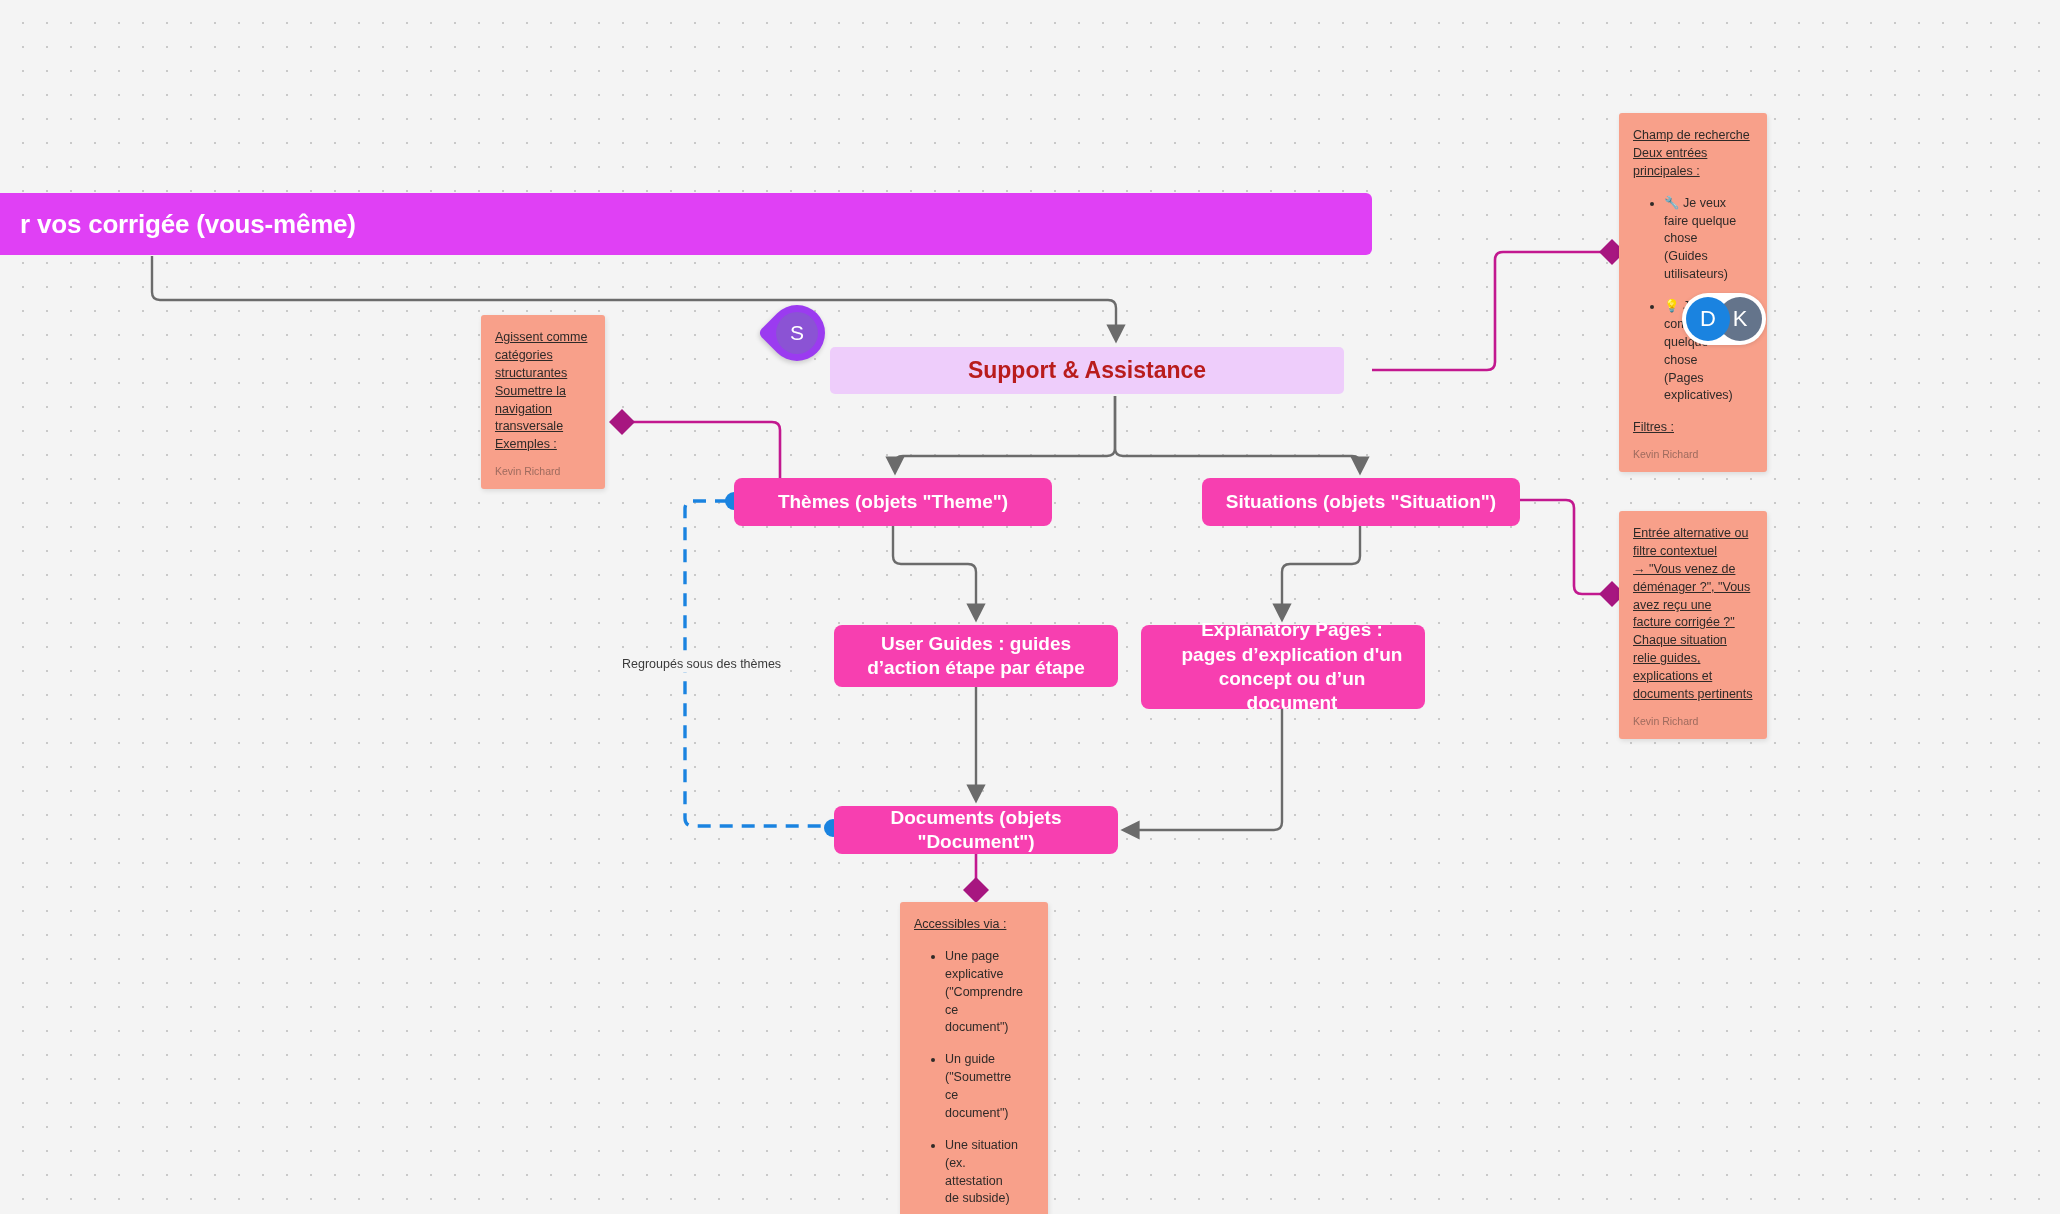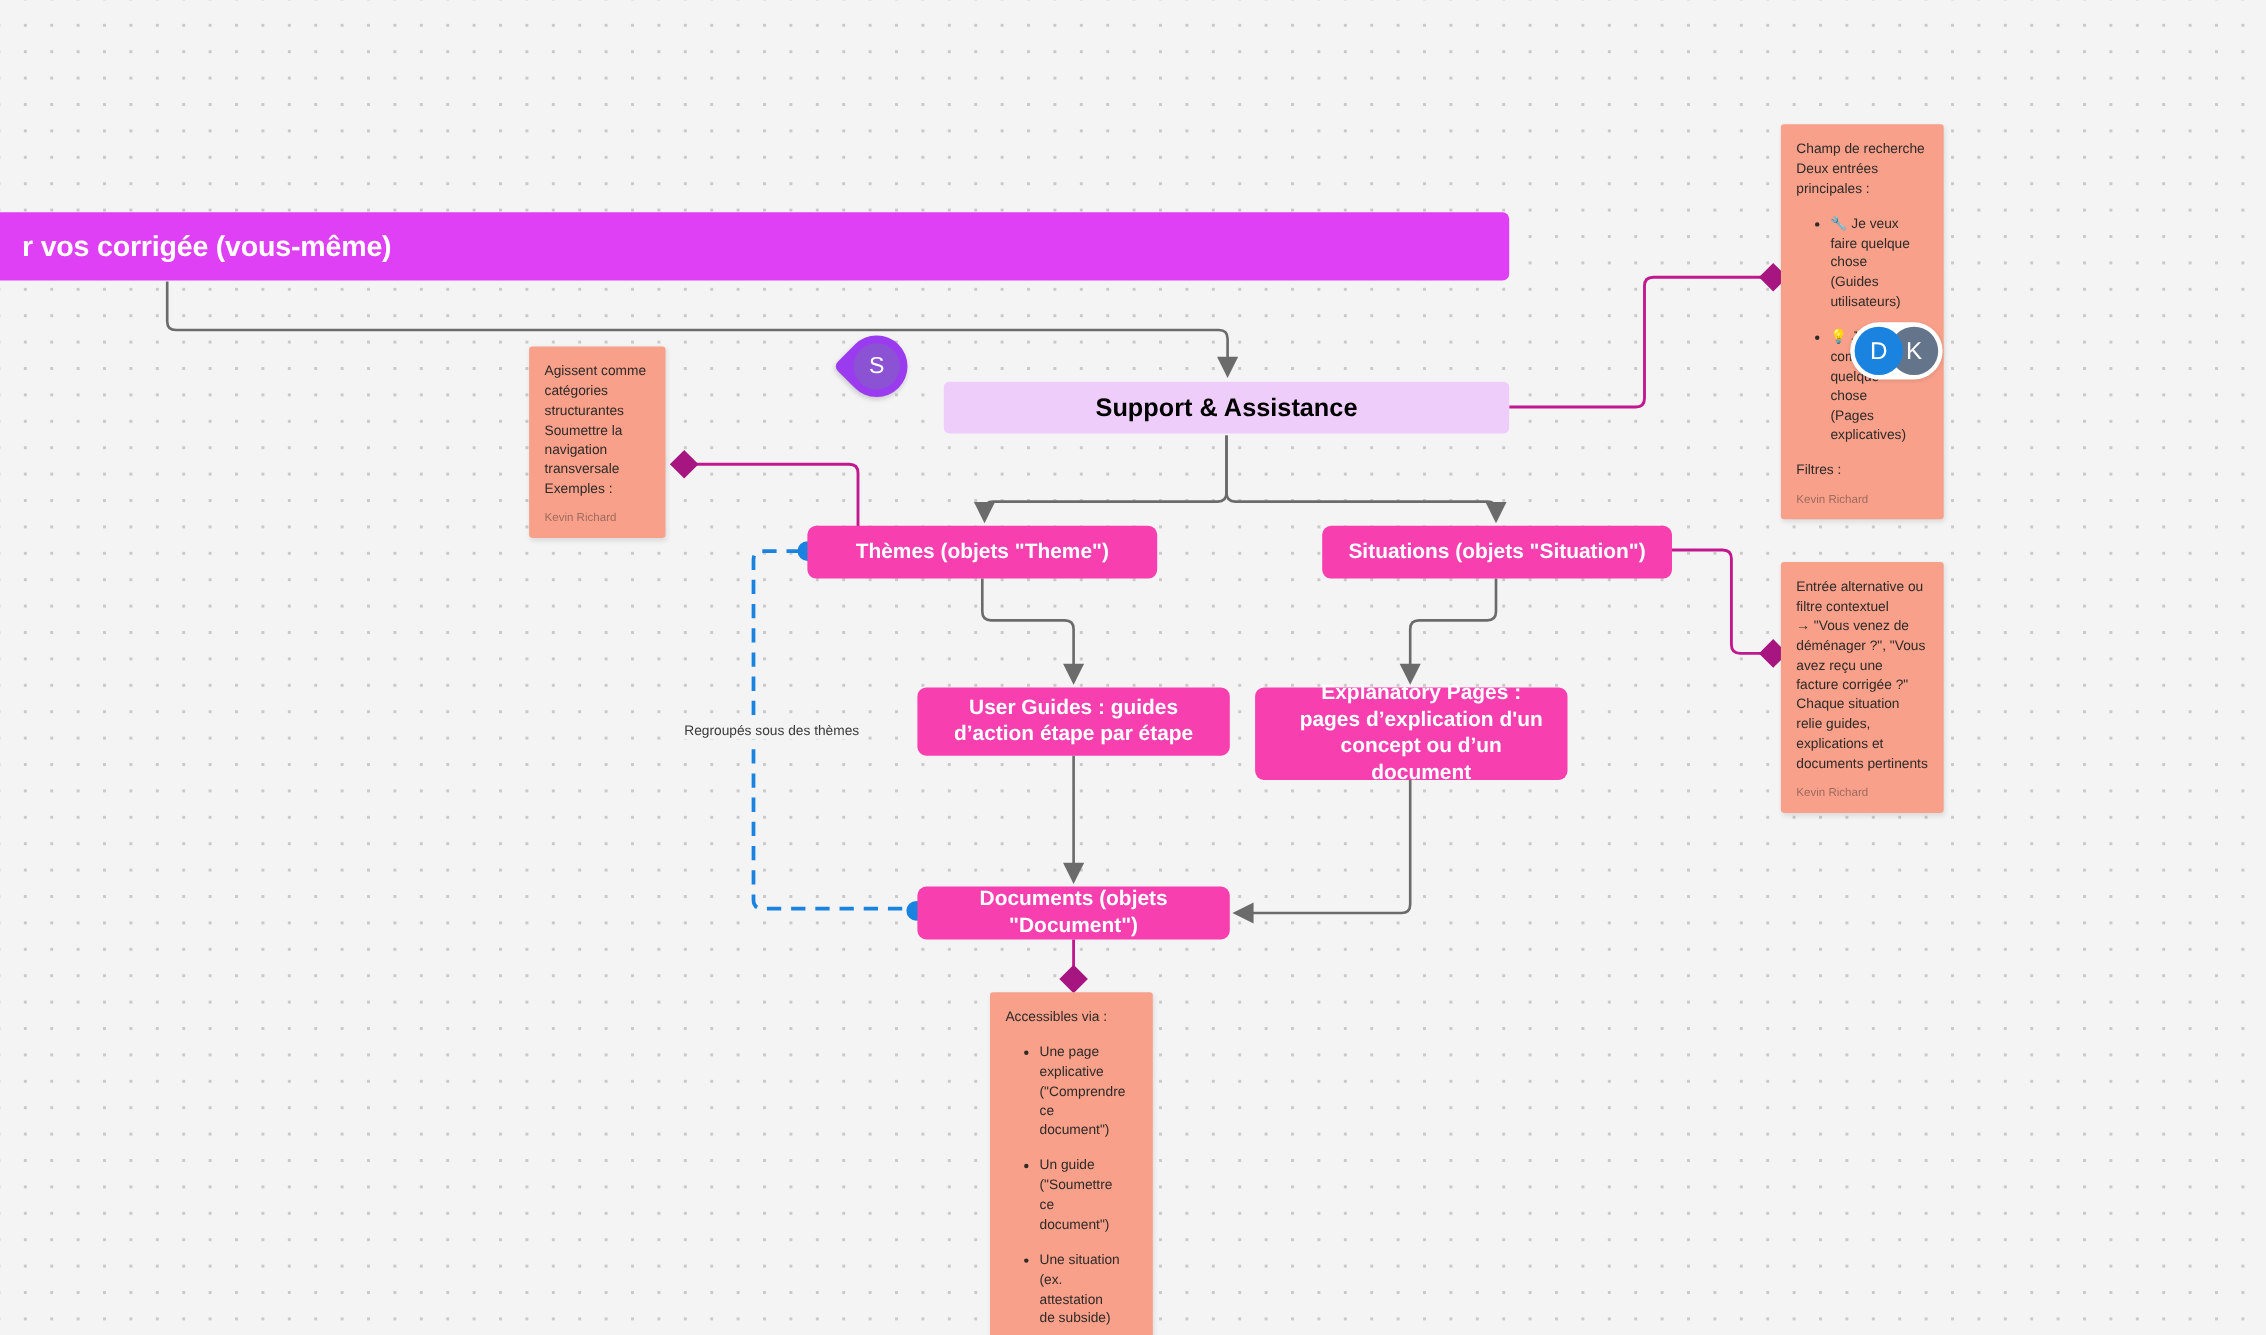--- a/index.html
+++ b/index.html
@@ -26,22 +26,22 @@
   .banner {
     left: -60px; top: 193px; width: 1432px; height: 62px;
     background: #e040f5; border-radius: 6px;
     color: #ffffff; font-size: 26px; font-weight: bold;
     justify-content: flex-start; padding-left: 80px;
     letter-spacing: -0.2px;
   }
 
   
   .node-support {
-    left: 858px; top: 347px; width: 514px; height: 47px;
-    background: #eecdfb; color: #000000;
+    left: 830px; top: 347px; width: 514px; height: 47px;
+    background: #eecdfb; color: #b91c1c;
     font-size: 23px; font-weight: bold;
     border-radius: 5px;
   }
 
   
   .node-pink {
     background: #f73fb0; color: #ffffff;
     font-size: 19px; font-weight: bold; line-height: 1.28;
     border-radius: 8px; padding: 6px 14px;
   }
@@ -58,21 +58,21 @@
     border-radius: 3px;
     padding: 14px 14px 10px 14px;
     font-size: 12.5px; line-height: 1.43; color: #2f2a28;
     box-shadow: 1px 2px 5px rgba(0,0,0,0.10);
   }
   .note ul { margin: 0 0 0 4px; padding-left: 13px; }
   .note li { margin: 14px; }
   .note .author {
     margin-top: 10px; font-size: 10.5px; color: #8f6257; opacity: .85;
   }
-  .note-line { display: block; }
+  .note-line { display: block; text-decoration: underline; }
 
   .note-themes     { left: 481px;  top: 315px; width: 124px; }
   .note-search     { left: 1619px; top: 113px; width: 148px; }
   .note-situations { left: 1619px; top: 511px; width: 148px; }
   .note-documents  { left: 900px;  top: 902px; width: 148px; }
 
   
   .pin {
     position: absolute; left: 769px; top: 305px;
     width: 56px; height: 56px;

